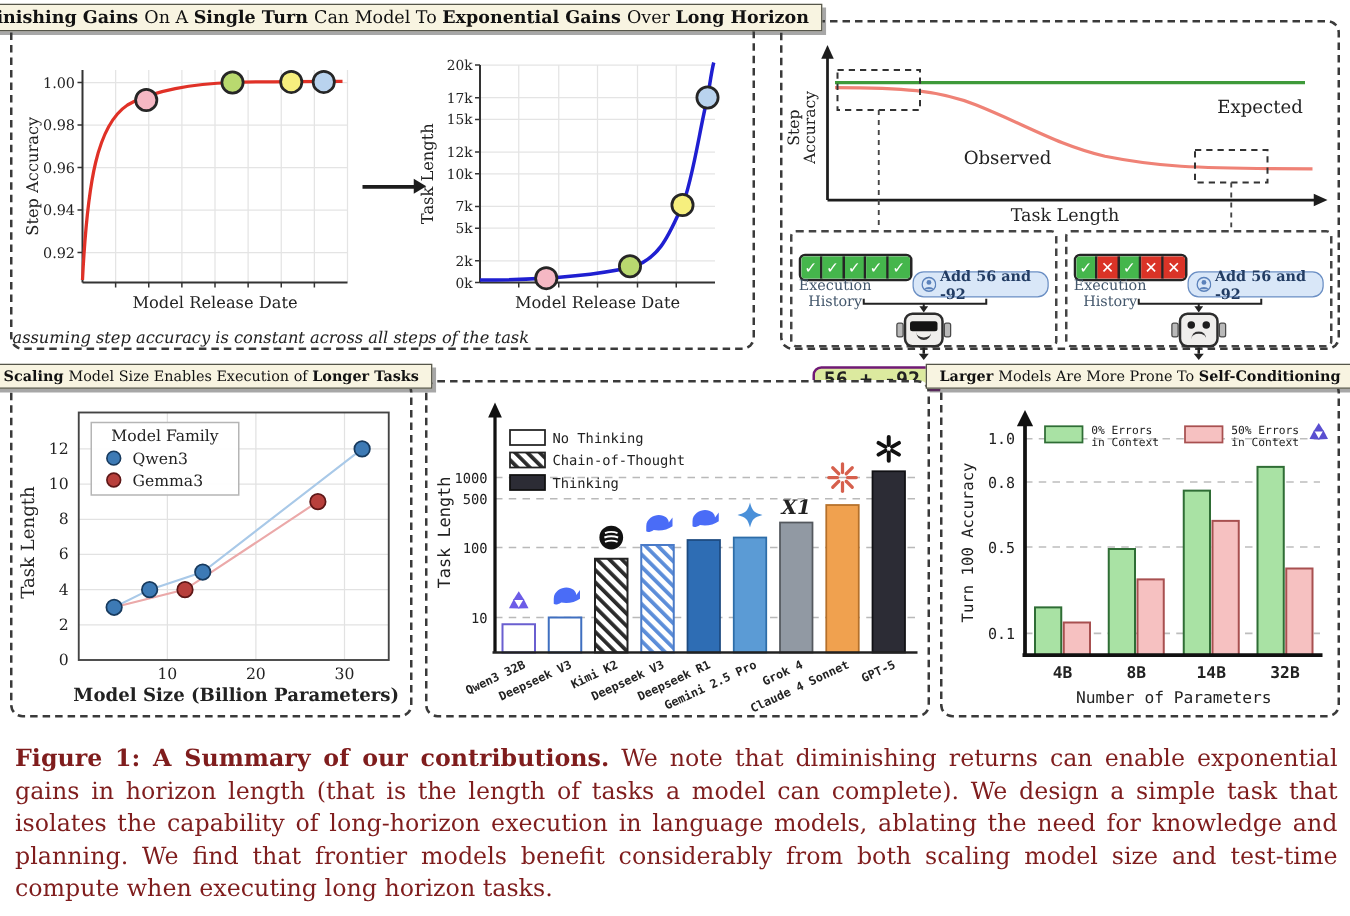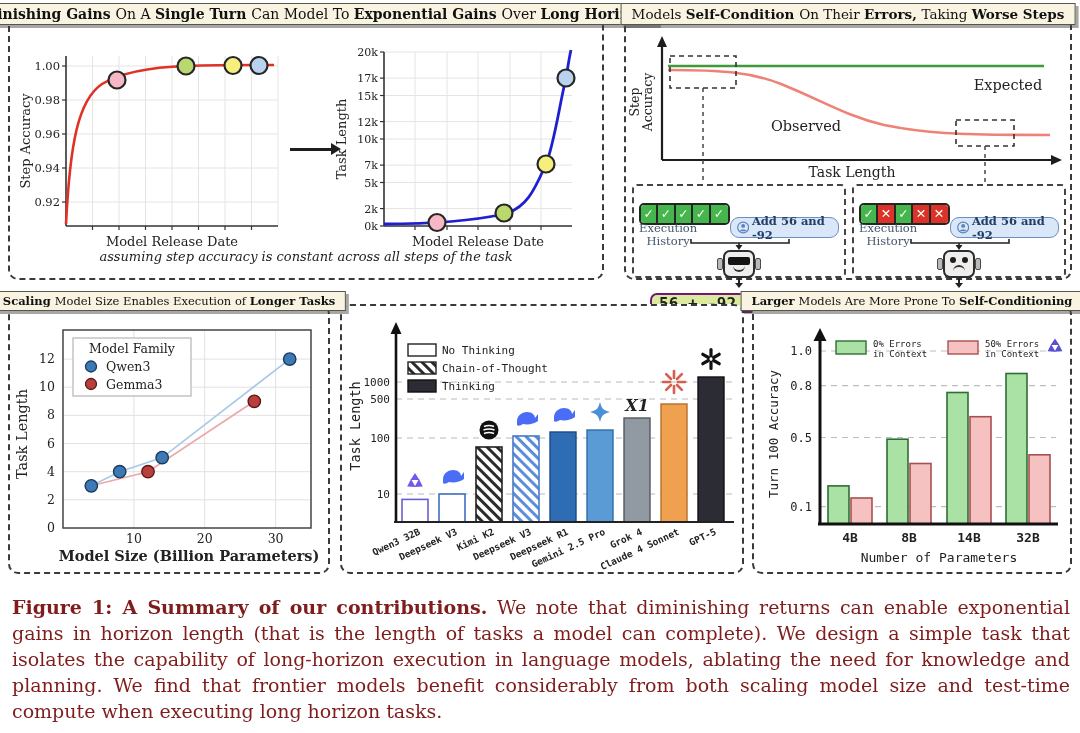--- a/index.html
+++ b/index.html
@@ -8,21 +8,21 @@
   .title-box { position:absolute; top:-15px; left:50%; transform:translateX(-50%);
     background:#f8f4e1; border:1.5px solid #55554a; box-shadow:3px 3px 0 rgba(60,60,60,.45);
     padding:2px 10px; white-space:nowrap; color:#111; z-index:5; }
   .title-box b { font-weight:bold; }
   svg text { font-family:"DejaVu Serif",serif; fill:#222; }
   svg text.mono { font-family:"DejaVu Sans Mono",monospace; }
   
   #panel-a .charts { position:absolute; top:22px; left:6px; display:flex; align-items:flex-start; }
   .harrow { width:42px; height:3px; background:#1d1d1d; position:relative; margin-top:108px; }
   .harrow:after { content:""; position:absolute; right:-9px; top:-5px; border-left:10px solid #1d1d1d; border-top:6.5px solid transparent; border-bottom:6.5px solid transparent; }
-  .footnote { position:absolute; bottom:14px; width:100%; text-align:center; font-style:italic; font-size:13px; color:#222; }
+  .footnote { position:absolute; bottom:0; width:100%; font-style:italic; font-size:13px; color:#222; }
   
   .exec-row { position:absolute; top:166px; left:6px; right:6px; display:flex; gap:6px; }
   .exec-box { flex:1; border:2px dashed #444; border-radius:5px; padding:3px 5px; position:relative; height:94px; }
   .exec-top { display:flex; justify-content:space-between; align-items:center; }
   .strip { border:2px solid #252525; border-radius:5px; display:inline-flex; overflow:hidden; background:#fff; }
   .mk { width:21px; height:18px; display:flex; align-items:center; justify-content:center; color:#fff; font-weight:bold; font-size:12.5px; border-right:2px solid #252525; font-family:"DejaVu Sans",sans-serif; }
   .mk:last-child { border-right:none; }
   .mk[data-k="ok"] { background:#45b64c; }
   .mk[data-k="bad"] { background:#da3327; }
   .bubble { display:flex; align-items:center; gap:3px; border:1.5px solid #6b8fc4; background:#d9e7f8; border-radius:9px; padding:0 6px; height:21px; font-weight:bold; font-size:11.5px; color:#223c63;margin-top:28px; }
@@ -153,23 +153,20 @@
       <text x="46" y="42.1" text-anchor="end" font-size="11">17k</text>
       <text x="46" y="16" text-anchor="end" font-size="11">20k</text>
       <text x="14" y="99" font-size="13" text-anchor="middle" transform="rotate(-90 14 99)">Task Length</text>
       <text x="146" y="206" font-size="13" text-anchor="middle">Model Release Date</text>
     </svg>
   </div>
   <div class="footnote">assuming step accuracy is constant across all steps of the task</div>
 </div>
 
 <div class="panel" id="panel-b" style="left:624px; top:16px; width:448px; height:264px;">
-  <div class="title-box" style="font-size:13.5px;">
-    <span>Models </span><b>Self-Condition </b><span>On Their </span><b>Errors, </b><span>Taking </span><b>Worse Steps</b>
-  </div>
   <svg width="444" height="150" style="position:absolute; top:14px; left:0;">
     <line x1="36" y1="128" x2="36" y2="12" stroke="#1d1d1d" stroke-width="2.2"></line>
     <polygon points="36,4 31,15 41,15" fill="#1d1d1d"></polygon>
     <line x1="36" y1="128" x2="428" y2="128" stroke="#1d1d1d" stroke-width="2.2"></line>
     <polygon points="436,128 425,123 425,133" fill="#1d1d1d"></polygon>
     <text x="13" y="70" font-size="12.5" text-anchor="middle" transform="rotate(-90 13 70)">Step</text>
     <text x="26" y="70" font-size="12.5" text-anchor="middle" transform="rotate(-90 26 70)">Accuracy</text>
     <line x1="42" y1="34" x2="418" y2="34" stroke="#3e9a3a" stroke-width="2.6"></line>
     <path d="M42,38 C95,38 125,40 155,52 C195,68 220,84 258,93 C298,101 325,103 424,103" fill="none" stroke="#ef8276" stroke-width="2.6"></path>
     <text x="382" y="58" font-size="14.5" text-anchor="middle" fill="#4ea845">Expected</text>

